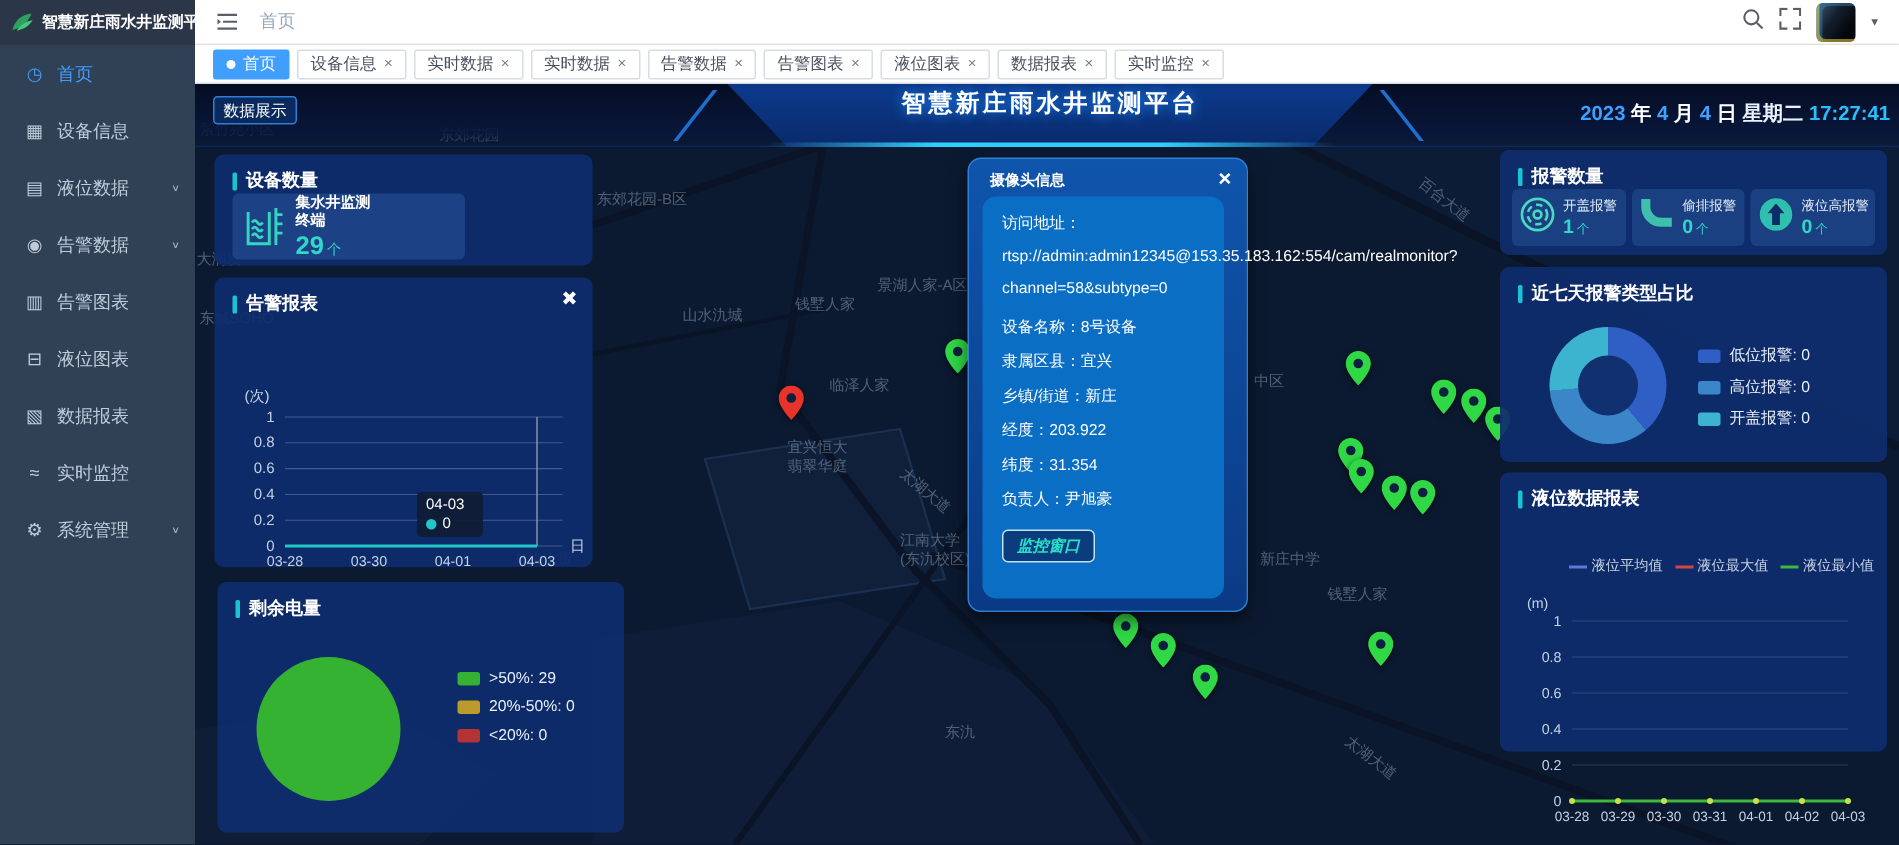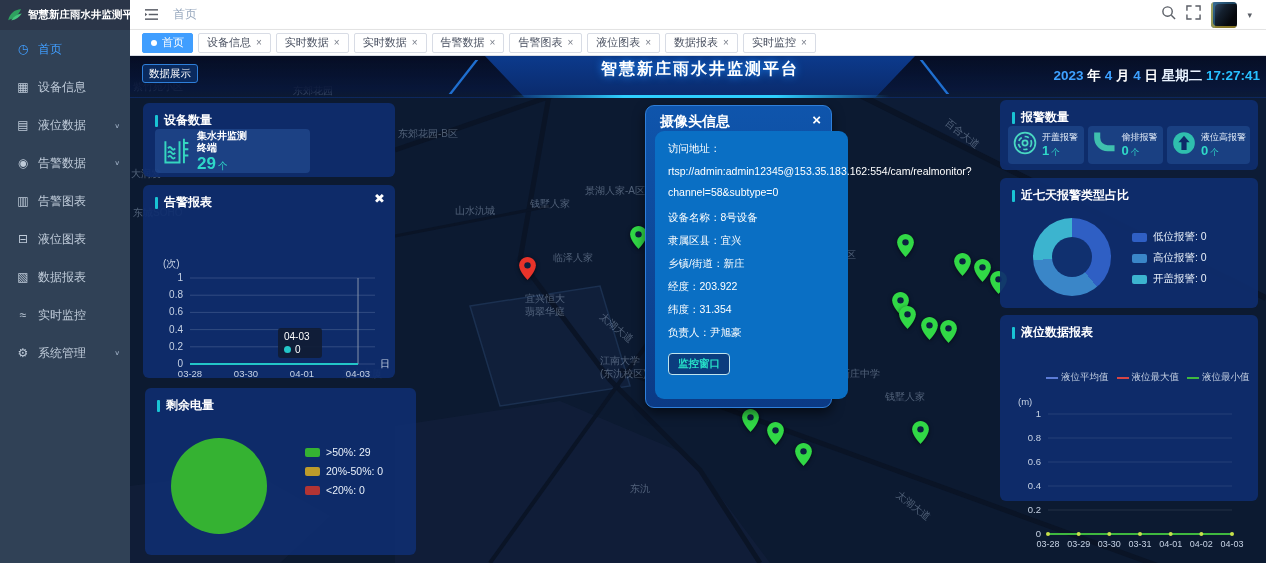--- a/index.html
+++ b/index.html
@@ -110,29 +110,29 @@
   #panel-level { left:870px; top:259px; width:258px; height:186px; }
   #level-legend { position:absolute; left:46px; top:56px; display:flex; align-items:center; gap:8px; }
   .ll-item { display:flex; align-items:center; gap:3px; }
   .ll-dash { width:12px; height:2px; }
   .ll-name { font-size:9.5px; color:#c6d2e4; white-space:nowrap; }
 
   
   #popup { position:absolute; left:515px; top:49px; width:187px; height:303px; z-index:30;
     background:linear-gradient(180deg,#0f55ac 0%,#0b3a85 100%); border:1px solid #2f7fd9;
     border-radius:9px; box-shadow:0 5px 12px rgba(0,0,0,.55); }
-  #popup-title { padding:7px 0 0 14px; color:#fff; font-size:14px; font-weight:bold; }
+  #popup-title { padding:7px 0 0 14px; color:#fff; font-size:10px; font-weight:bold; }
   #popup-close { position:absolute; right:10px; top:5px; color:#fff; font-size:15px; font-weight:bold; cursor:pointer; }
-  #popup-body { position:absolute; left:9px; top:25px; width:193px; height:268px; background:#0a6fc4;
+  #popup-body { position:absolute; left:9px; top:25px; width:161px; height:268px; background:#0a6fc4;
     border-radius:9px; padding:11px 0 0 13px; color:#fff; font-size:10.5px; }
   .popup-line { margin-bottom:9px; }
   .popup-line.nowrap { white-space:nowrap; }
   .popup-line.gap { margin-top:13px; }
   #popup-btn { margin-top:4px; padding:3px 9px; background:#0b3d7e; border:1px solid #bfe4ee;
-    border-radius:4px; color:#27e0c8; font-size:10.5px; font-weight:bold; cursor:pointer; font-family:inherit; }
+    border-radius:4px; color:#27e0c8; font-size:10.5px; font-weight:bold; cursor:pointer; font-family:inherit;font-style:italic; }
 
   svg text { font-family:"Liberation Sans","DejaVu Sans",sans-serif; }
 </style>
 </head>
 <body>
 
 <div id="app">
 
   <aside id="sidebar">
     <div id="logo">

